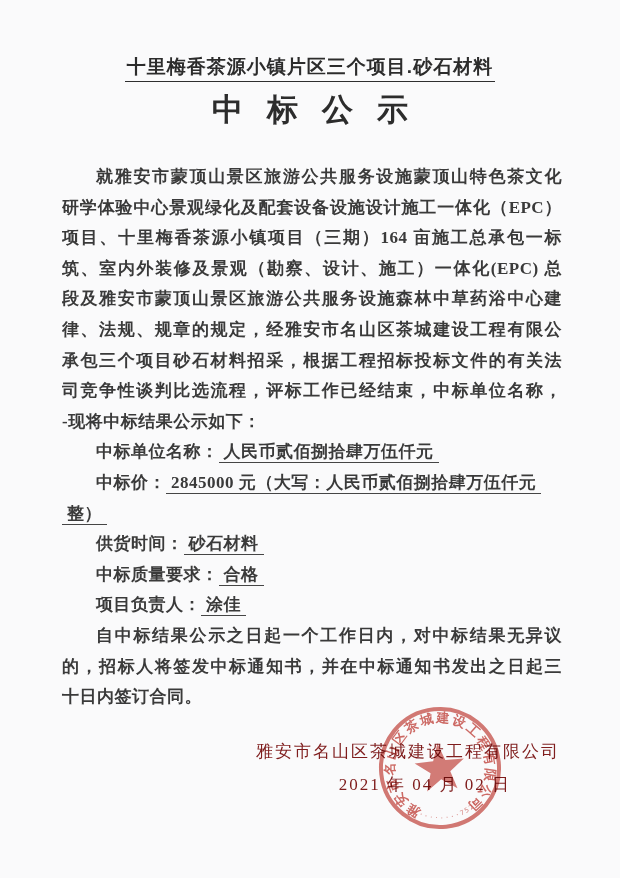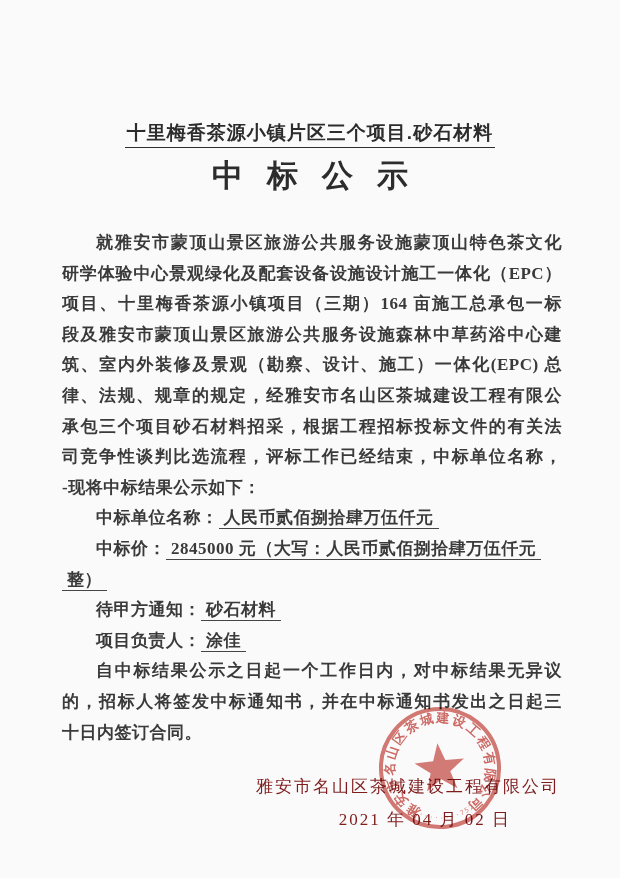--- a/index.html
+++ b/index.html
@@ -9,21 +9,21 @@
     overflow:hidden;
     font-family:"Liberation Serif","DejaVu Serif",serif;
   }
   .page{
     position:relative;
     width:620px;height:878px;
     background:#fafafb;
     color:#383838;
   }
   
-  .title-wrap{padding-top:120px;text-align:center;}
+  .title-wrap{padding-top:54px;text-align:center;}
   .doc-subject{
     display:inline-block;
     font-family:"Liberation Sans","DejaVu Sans",sans-serif;
     font-weight:700;font-size:19px;letter-spacing:1px;
     border-bottom:1.6px solid #2f2f2f;
     padding:0 2px 1px 2px;
     color:#2c2c2c;
   }
   .doc-title{
     margin-top:7px;
@@ -94,42 +94,45 @@
   <div class="title-wrap">
     <div class="doc-subject">十里梅香茶源小镇片区三个项目.砂石材料</div>
     <div class="doc-title">中标公示</div>
   </div>
 
   <div class="body-block">
 
     <div class="line stretch indent">就雅安市蒙顶山景区旅游公共服务设施蒙顶山特色茶文化</div>
     <div class="line stretch">研学体验中心景观绿化及配套设备设施设计施工一体化（EPC）</div>
     <div class="line stretch">项目、十里梅香茶源小镇项目（三期）164 亩施工总承包一标</div>
+    <div class="line stretch">筑、室内外装修及景观（勘察、设计、施工）一体化(EPC) 总</div>
     <div class="line stretch">段及雅安市蒙顶山景区旅游公共服务设施森林中草药浴中心建</div>
-    <div class="line stretch">筑、室内外装修及景观（勘察、设计、施工）一体化(EPC) 总</div>
     <div class="line stretch">律、法规、规章的规定，经雅安市名山区茶城建设工程有限公</div>
     <div class="line stretch">承包三个项目砂石材料招采，根据工程招标投标文件的有关法</div>
     <div class="line stretch">司竞争性谈判比选流程，评标工作已经结束，中标单位名称，</div>
     <div class="line">-现将中标结果公示如下：</div>
 
     <div class="line indent2">
       <span>中标单位名称：</span><span class="uline">人民币贰佰捌拾肆万伍仟元</span>
     </div>
 
     <div class="line indent2">
       <span>中标价：</span><span class="uline">2845000 元（大写：人民币贰佰捌拾肆万伍仟元</span>
     </div>
     <div class="line">
       <span class="uline">整）</span>
     </div>
 
     <div class="line indent2">
-      <span>待甲方通知：</span><span class="uline">砂石材料</span>
+      <span>供货时间：</span><span class="uline">砂石材料</span>
     </div>
 
+    <div class="line indent2">
+      <span>中标质量要求：</span><span class="uline">合格</span>
+    </div>
 
     <div class="line indent2">
       <span>项目负责人：</span><span class="uline">涂佳</span>
     </div>
 
     <div class="line stretch indent">自中标结果公示之日起一个工作日内，对中标结果无异议</div>
     <div class="line stretch">的，招标人将签发中标通知书，并在中标通知书发出之日起三</div>
     <div class="line">十日内签订合同。</div>
 
   </div>

